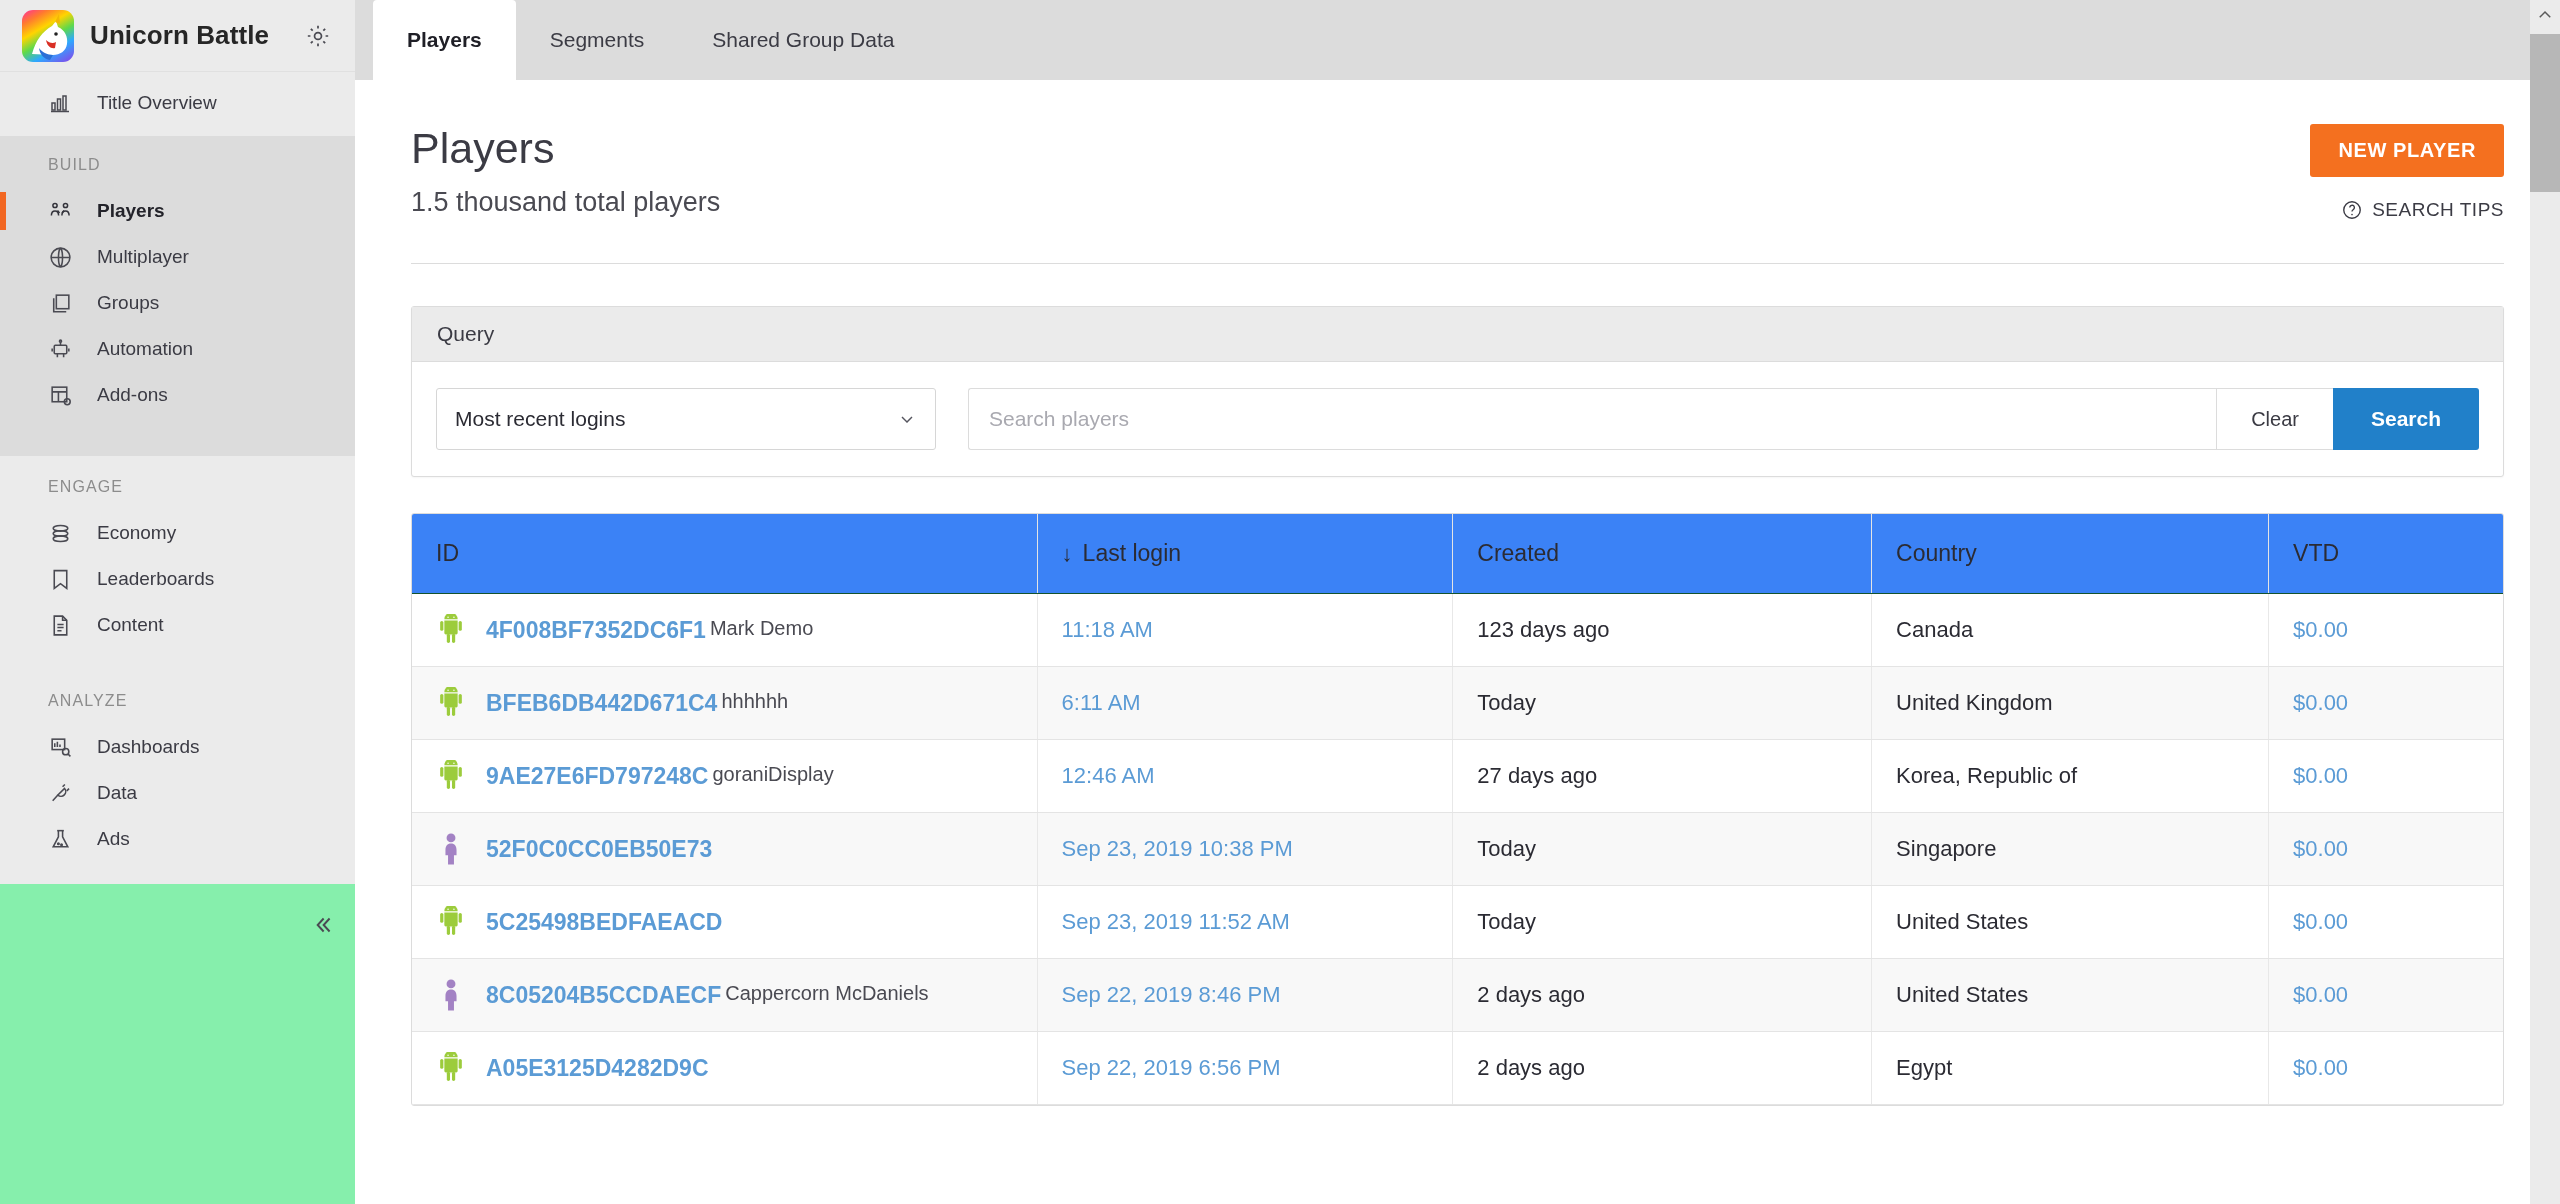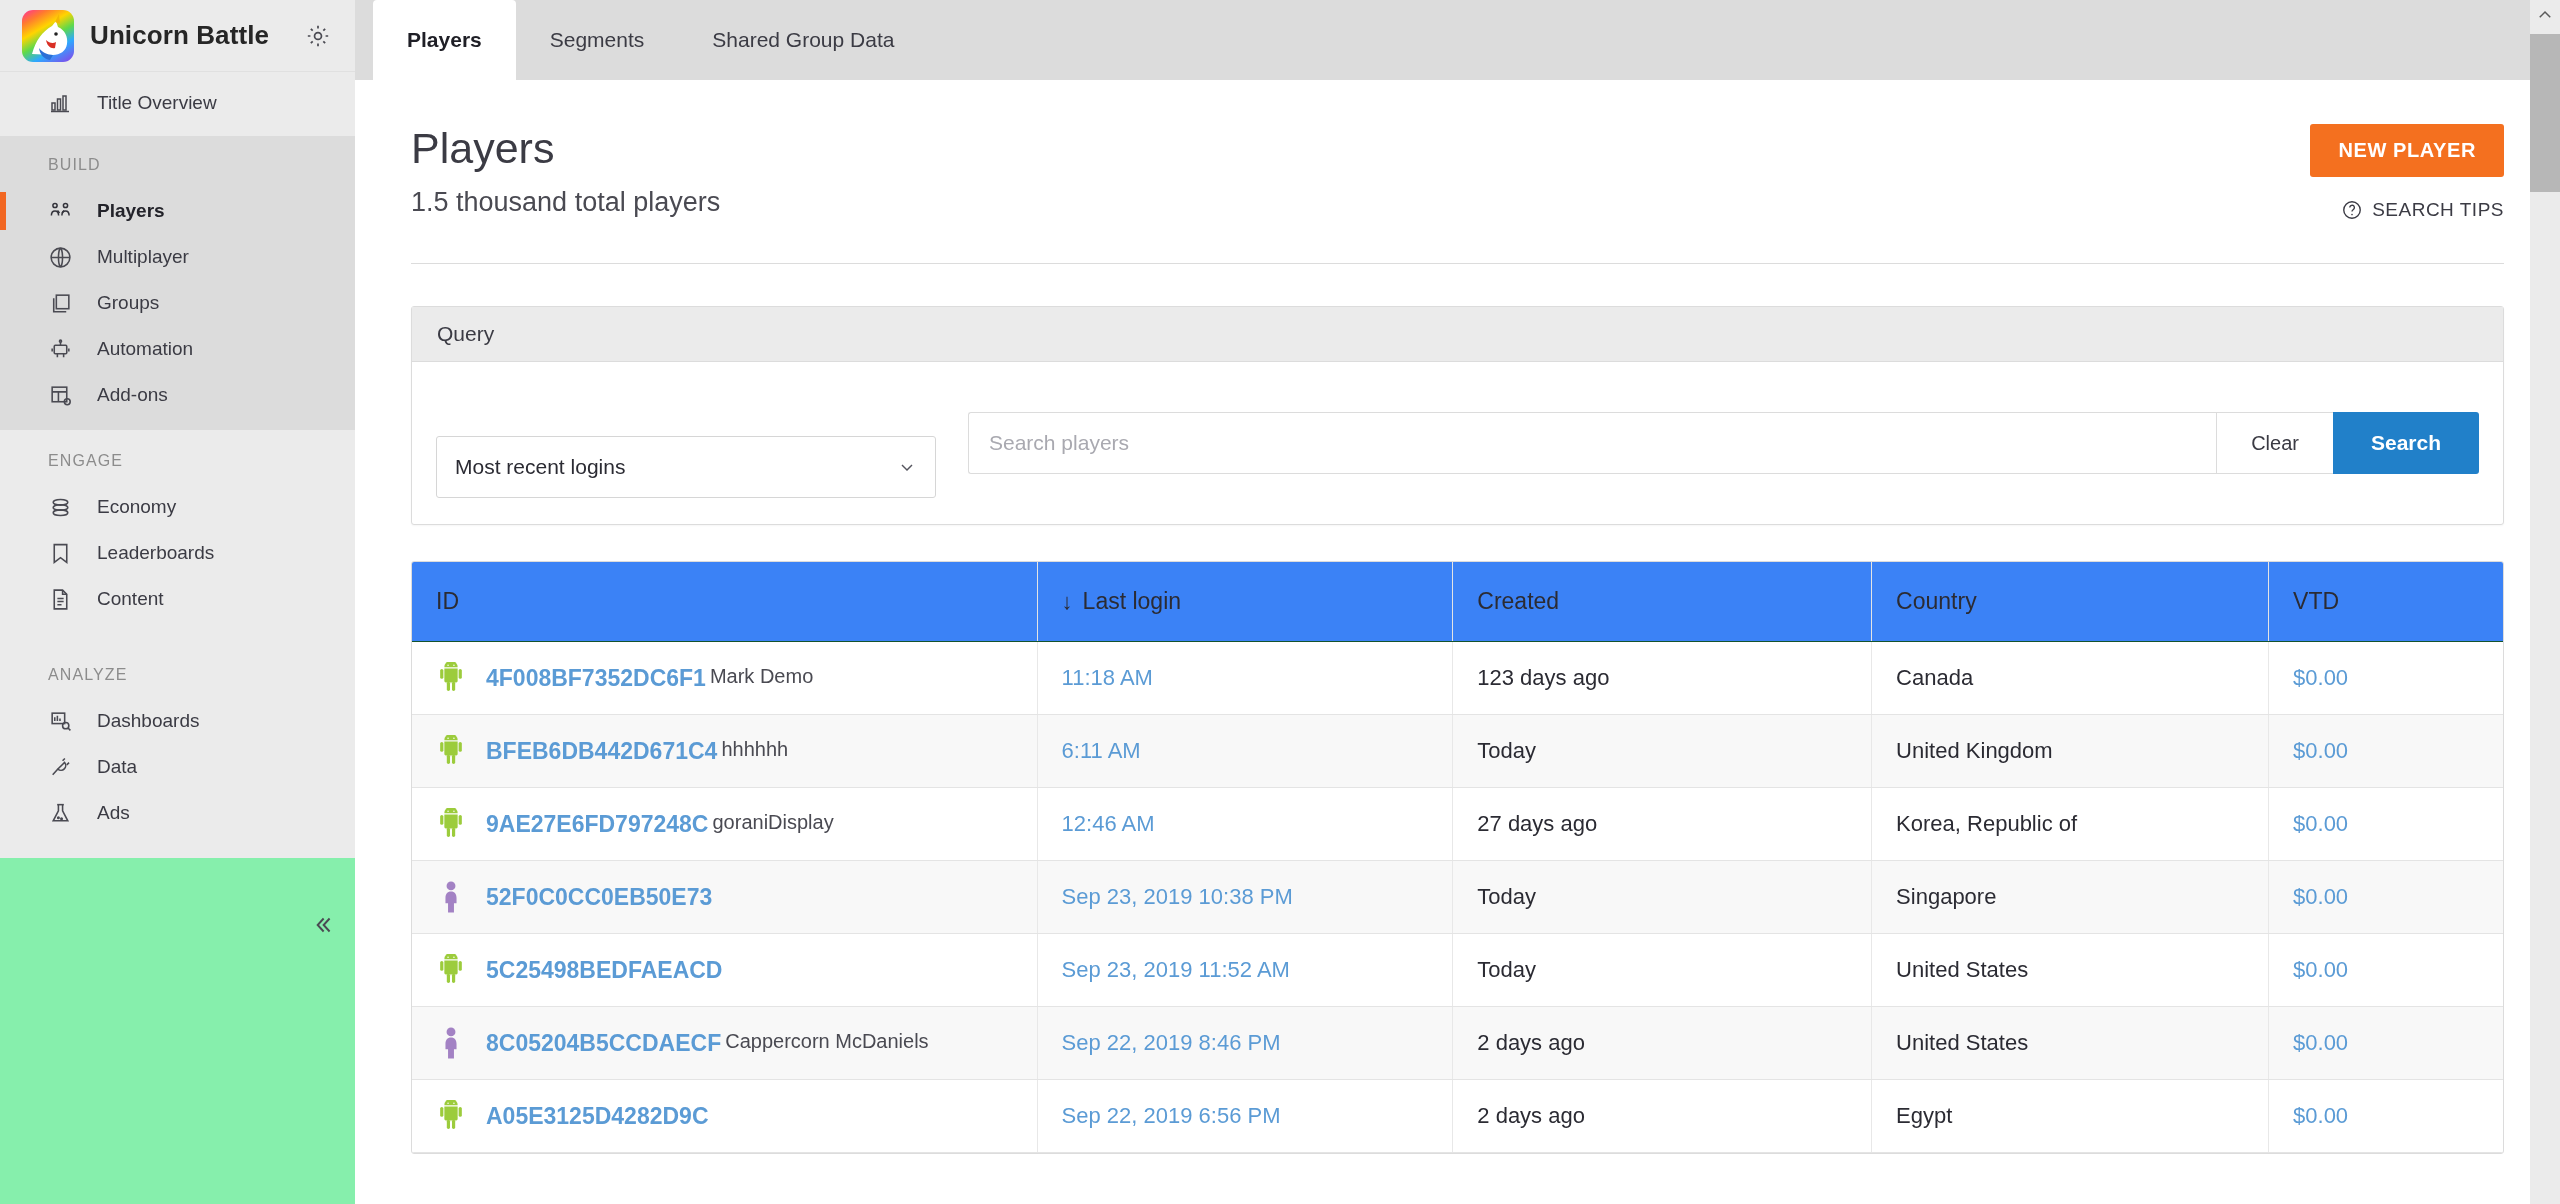--- a/index.html
+++ b/index.html
@@ -61,21 +61,21 @@
     align-items: center;
     cursor: pointer;
   }
 
   .nav-top {
     background: #ebebeb;
     padding: 8px 0 10px 0;
   }
 
   .nav-group { padding: 4px 0 14px 0; }
-  .nav-group.build { background: #dcdcdc; padding-top: 20px; padding-bottom: 12px; }
+  .nav-group.build { background: #dcdcdc; padding-top: 20px; padding-bottom: 38px; }
   .nav-group.engage { background: #ebebeb; padding-top: 22px; padding-bottom: 22px;}
   .nav-group.analyze { background: #ebebeb; padding-top: 22px; padding-bottom: 22px;}
 
   .group-label {
     font-size: 16px;
     letter-spacing: 1.1px;
     color: #8c8c8c;
     padding: 0 0 14px 48px;
     font-weight: 400;
   }
@@ -248,21 +248,20 @@
     height: 62px;
     border: 1px solid #d6d6d6;
     border-radius: 3px;
     background: #fff;
     display: flex;
     align-items: center;
     padding: 0 18px;
     font-size: 21px;
     color: #2b2b33;
     cursor: pointer;
-    margin-top: 48px;
   }
   .select-caret {
     margin-left: auto;
     color: #55555e;
     display: flex;
     align-items: center;
   }
   .search-row {
     flex: 1 1 auto;
     display: flex;

